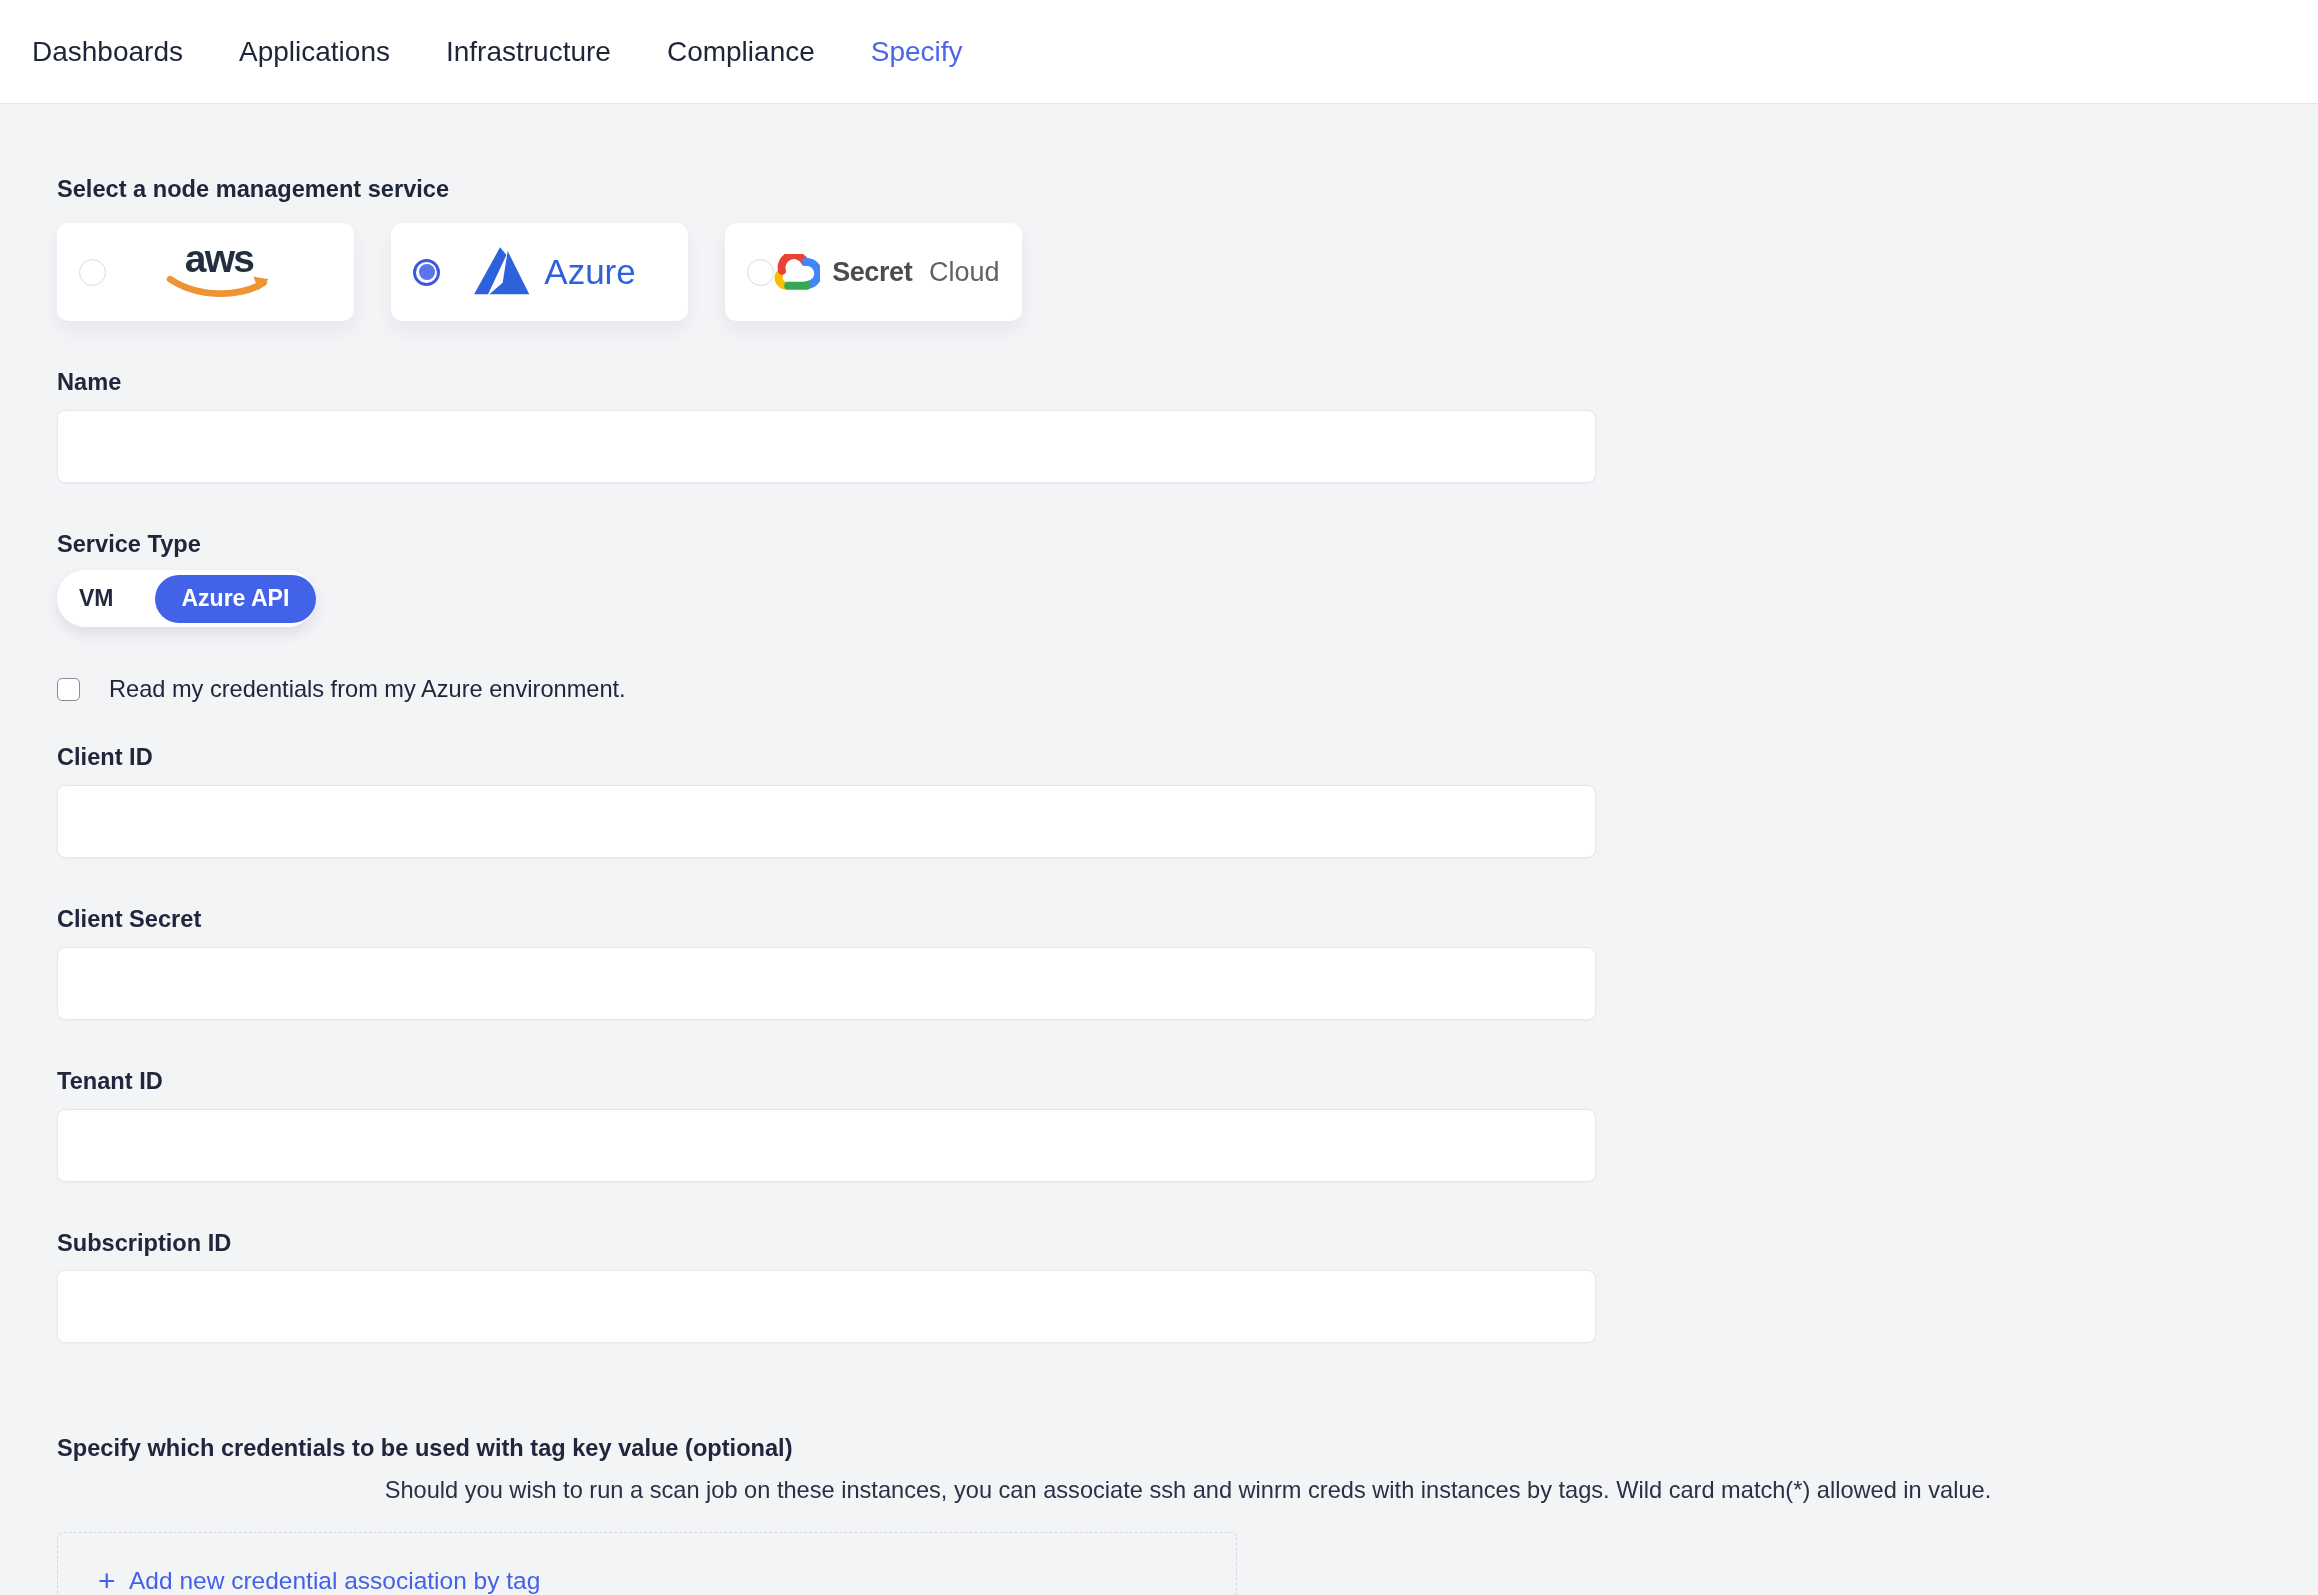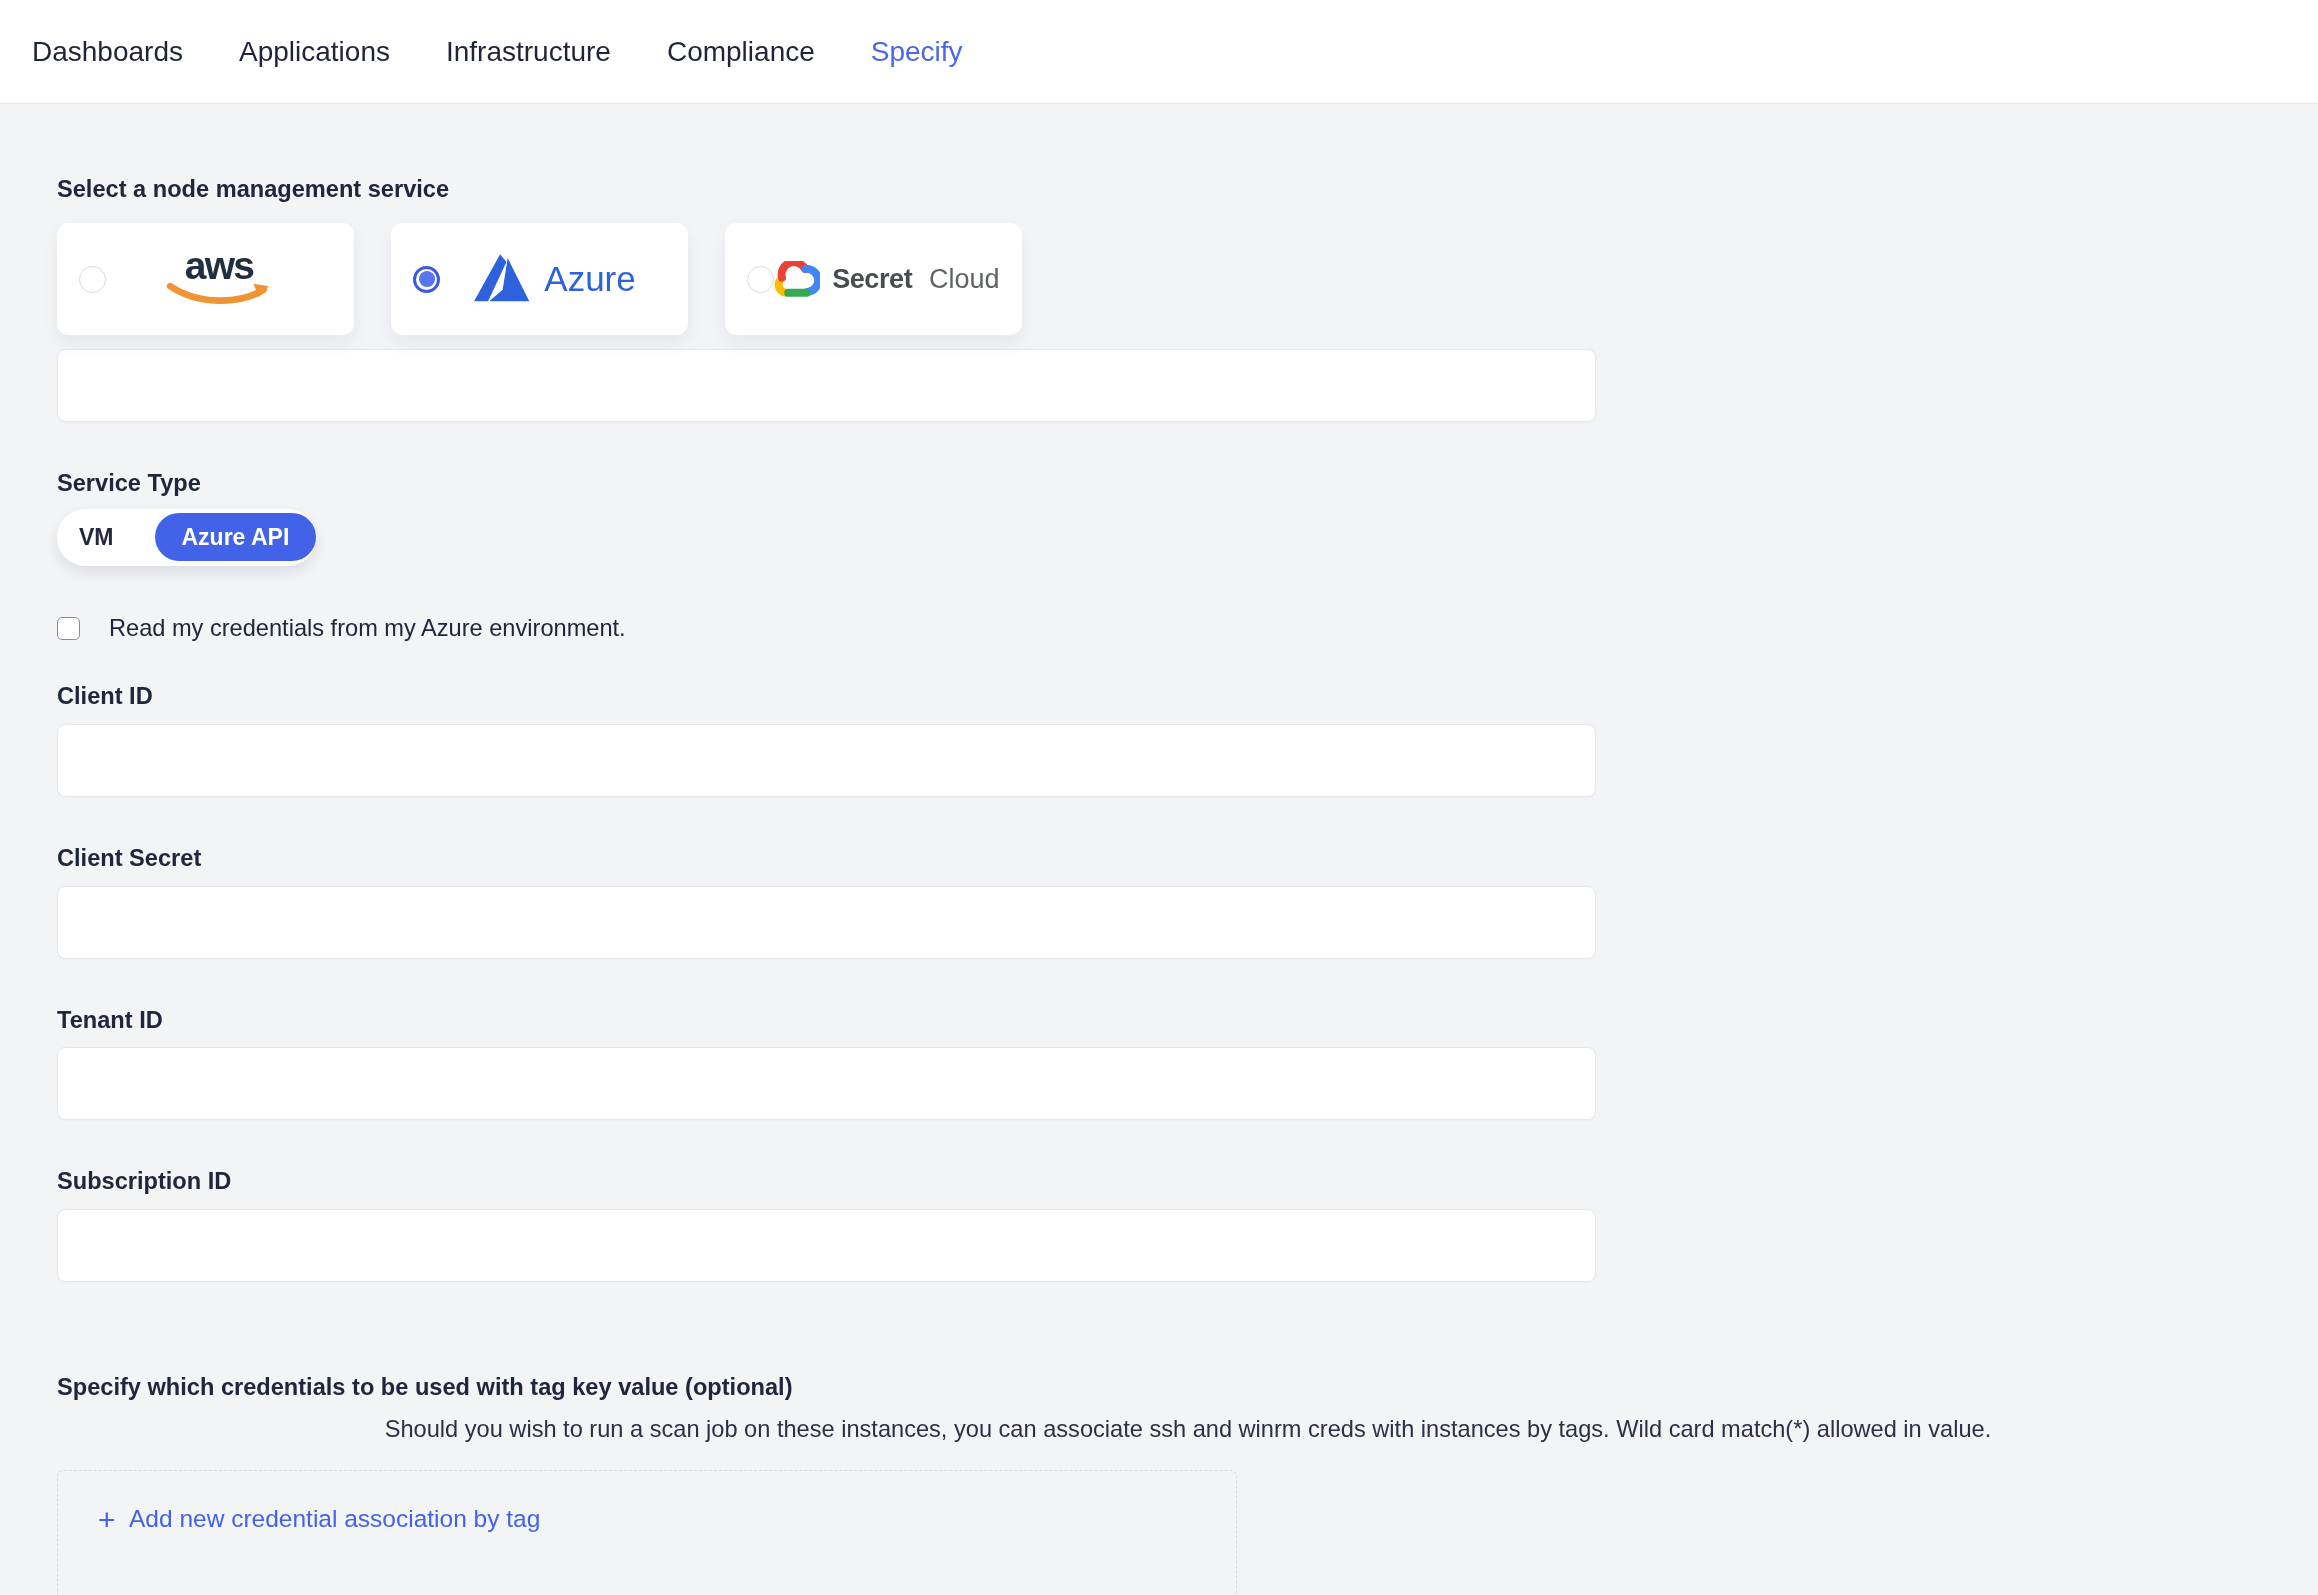--- a/index.html
+++ b/index.html
@@ -18,21 +18,21 @@
   .nav-item.active { color:#4a66e9; }
 
   
   .content { padding-left:57px; }
 
   .section-label { margin-top:71px; font-size:23.6px; font-weight:700; line-height:1.2; color:#20263c; }
 
   
   .cards { display:flex; gap:37px; margin-top:20px; }
   .card {
-    width:297px; height:112px; background:#ffffff; border-radius:11.8px;
+    width:297px; height:98px; background:#ffffff; border-radius:11.8px;
     box-shadow:0 8.4px 18.5px rgba(30,40,80,0.06);
     display:flex; align-items:center; padding:0 22px; cursor:pointer;
   }
   .logo-wrap { flex:1; display:flex; justify-content:center; align-items:center; }
 
   .radio { width:27px; height:27px; flex:none; border:1.7px solid #d7dade; border-radius:50%; background:#fff; position:relative; }
   .radio.selected { border:3.4px solid #3d59e0; }
   .radio.selected::after { content:""; position:absolute; inset:2.5px; border-radius:50%; background:#5b74f0; }
 
   
@@ -141,20 +141,21 @@
             <path d="M16 36 H 37" stroke="#34A853" stroke-width="9" fill="none" stroke-linecap="round"></path>
           </svg>
           <span class="g-bold">Secret</span>
           <span class="g-light">Cloud</span>
         </span>
       </span>
     </div>
 
   </div>
 
+  <div class="field-label mt56">Name</div>
   <input class="text-input" type="text" value="" style="">
 
   <div class="field-label mt56">Service Type</div>
   <div class="toggle">
     <span class="toggle-vm">VM</span>
     <span class="toggle-active">Azure API</span>
   </div>
 
   <div class="checkbox-row">
     <span class="checkbox"></span>

